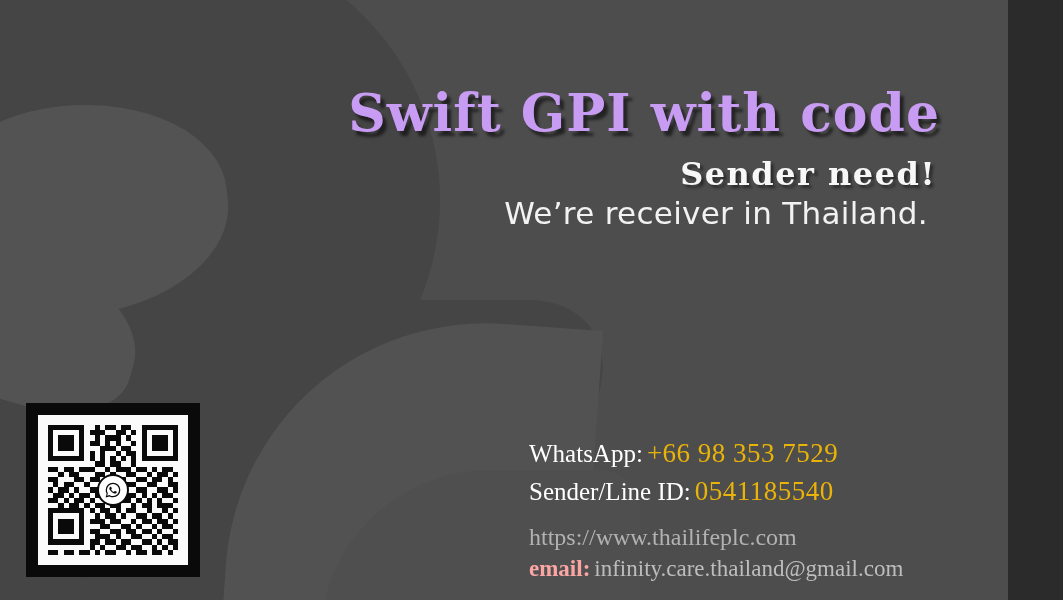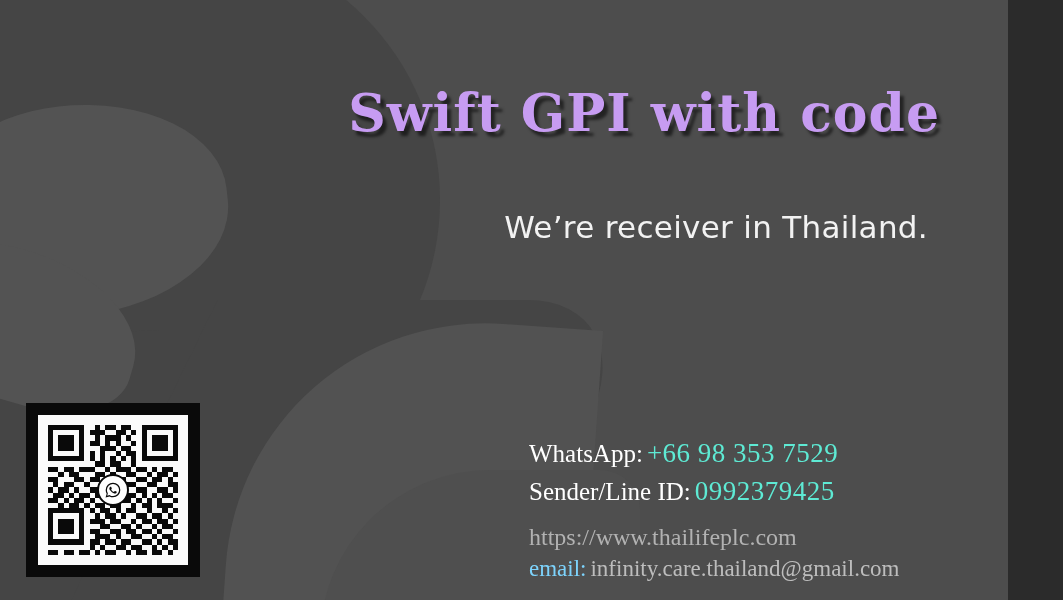--- a/index.html
+++ b/index.html
@@ -130,21 +130,21 @@
     letter-spacing: 1.5px;
     color: #f7f7f7;
     text-shadow: 3px 3px 3px rgba(0,0,0,0.45);
     white-space: nowrap;
   }
 
   .tagline {
     position: absolute;
     left: 0;
     right: 80px;
-    top: 209px;
+    top: 195px;
     text-align: right;
     font-family: "DejaVu Sans", "Liberation Sans", sans-serif;
     font-weight: 400;
     font-size: 31px;
     letter-spacing: 0.3px;
     color: #f2f2f2;
     white-space: nowrap;
   }
 
   
@@ -161,28 +161,28 @@
     line-height: 1.0;
   }
   .c-row-1, .c-row-2 { margin-bottom: 11px; }
   .c-row-3 { margin-bottom: 8px; margin-top: 20px; }
   .c-label {
     font-size: 25px;
     color: #ffffff;
   }
   .c-value-big {
     font-size: 27px;
-    color: #5eead4;
+    color: #eab308;
     letter-spacing: 0.5px;
   }
   .c-url {
     font-size: 24px;
     color: #b2b2b2;
   }
-  .c-email-label { font-size: 23px; color: #7dd3fc; }
+  .c-email-label { font-size: 23px; color: #fca5a5; font-weight: bold; }
   .c-email { font-size: 23px; color: #bdbdbd; }
 
   
   .qr-block {
     position: absolute;
     left: 26px;
     top: 403px;
     width: 174px;
     height: 174px;
     background: #0a0a0a;
@@ -234,31 +234,32 @@
     <div class="wm-counter"></div>
     <div class="wm-counter2"></div>
     <div class="wm-sweep"></div>
     <div class="wm-sweep2"></div>
   </div>
 
   <div class="content">
 
     <div class="headline">Swift GPI with code</div>
 
+    <div class="subhead">Sender need!</div>
 
     <div class="tagline">We’re receiver in Thailand.</div>
 
     <div class="contact">
       <div class="contact-line c-row-1">
         <span class="c-label">WhatsApp:</span>
         <span class="c-value-big">+66 98 353 7529</span>
       </div>
       <div class="contact-line c-row-2">
         <span class="c-label">Sender/Line ID:</span>
-        <span class="c-value-big">0992379425</span>
+        <span class="c-value-big">0541185540</span>
       </div>
       <div class="contact-line c-row-3">
         <span class="c-url">https://www.thailifeplc.com</span>
       </div>
       <div class="contact-line c-row-4">
         <span class="c-email-label">email:</span>
         <span class="c-email">infinity.care.thailand@gmail.com</span>
       </div>
     </div>
 

